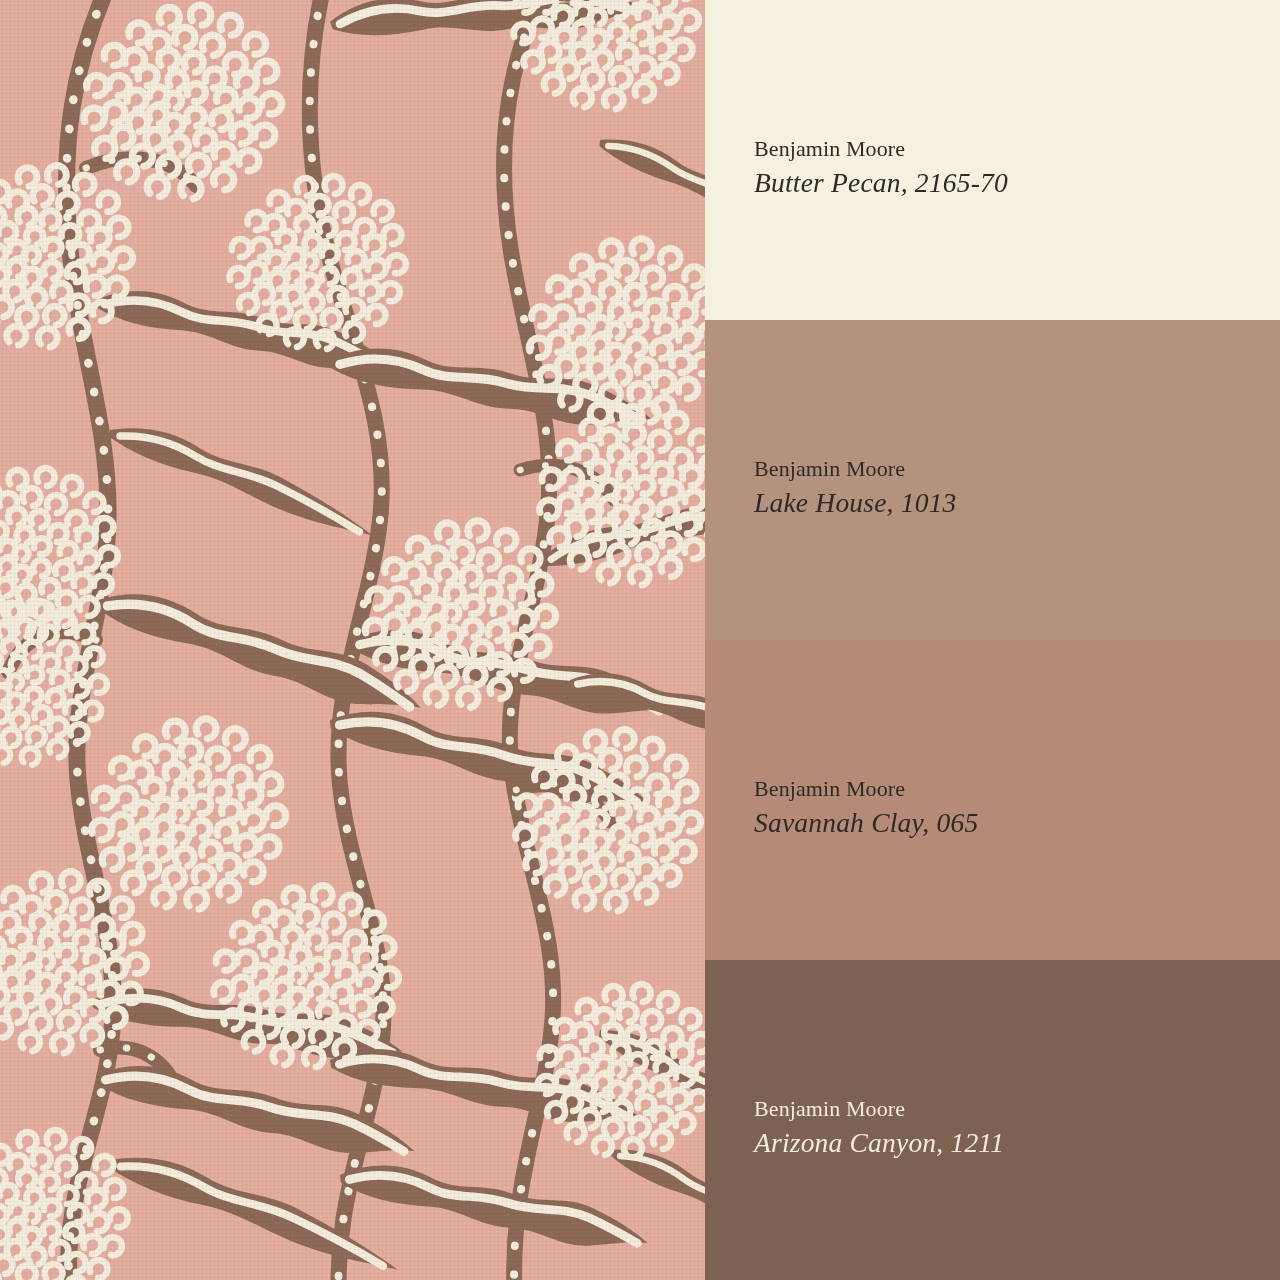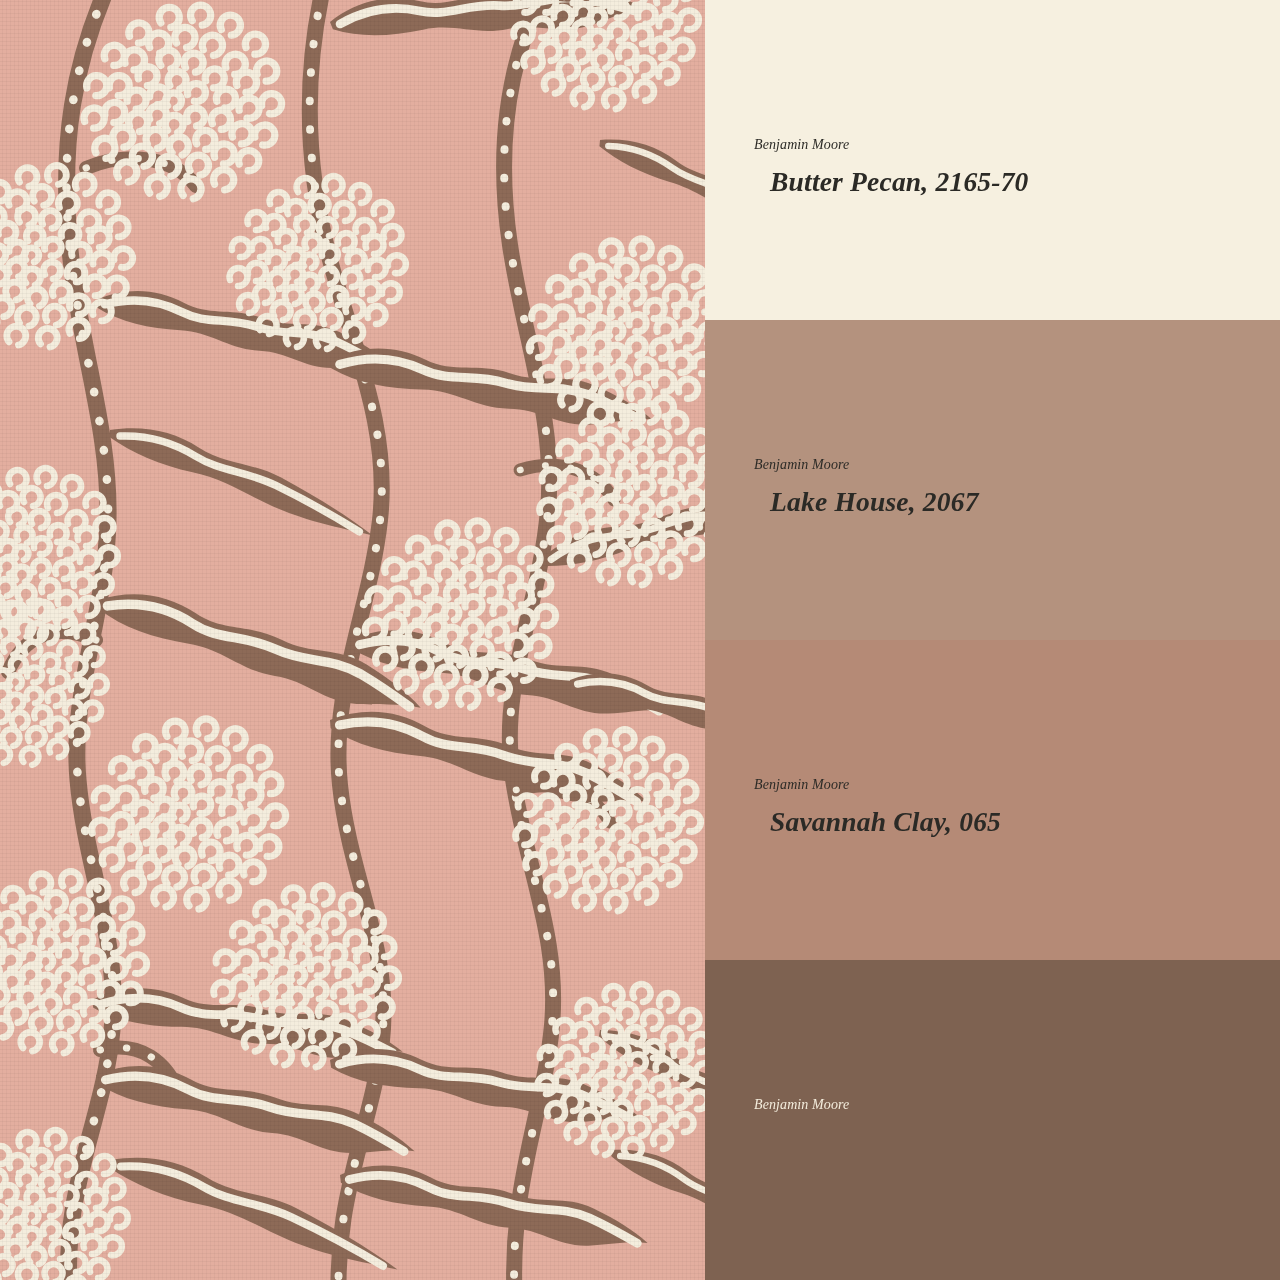--- a/index.html
+++ b/index.html
@@ -67,34 +67,33 @@
     position: relative;
     width: 100%;
     height: 320px;
     box-sizing: border-box;
   }
   .swatch-text {
     position: absolute;
     left: 49px;
   }
   .brand-line {
-    font-style: italic;
-    font-size: 14px;
+    font-size: 22px;
     letter-spacing: 0.1px;
     line-height: 1;
     margin: 0 0 9px 0;
     white-space: nowrap;
   }
   .color-line {
     font-style: italic;
-    font-weight: bold;
+    font-weight: normal;
     font-size: 27.5px;
     letter-spacing: 0.2px;
     line-height: 1;
-    margin: 16px;
+    margin: 0;
     white-space: nowrap;
   }
 </style>
 </head>
 <body>
 
 <div id="page">
 
   <div id="wallpaper-panel" style="background: rgb(227, 174, 159);">
     <svg id="wallpaper-svg" viewBox="0 0 705 1280" preserveAspectRatio="xMidYMid slice">
@@ -279,31 +278,32 @@
     <div class="swatch" style="background: rgb(246, 240, 224);">
       <div class="swatch-text" style="color: rgb(43, 42, 38); top: 138px;">
         <div class="brand-line">Benjamin Moore</div>
         <div class="color-line">Butter Pecan, 2165-70</div>
       </div>
     </div>
 
     <div class="swatch" style="background: rgb(180, 146, 126);">
       <div class="swatch-text" style="color: rgb(43, 42, 38); top: 138px;">
         <div class="brand-line">Benjamin Moore</div>
-        <div class="color-line">Lake House, 2067</div>
+        <div class="color-line">Lake House, 1013</div>
       </div>
     </div>
 
     <div class="swatch" style="background: rgb(181, 138, 118);">
       <div class="swatch-text" style="color: rgb(43, 42, 38); top: 138px;">
         <div class="brand-line">Benjamin Moore</div>
         <div class="color-line">Savannah Clay, 065</div>
       </div>
     </div>
 
     <div class="swatch" style="background: rgb(126, 98, 81);">
       <div class="swatch-text" style="color: rgb(244, 237, 221); top: 138px;">
         <div class="brand-line">Benjamin Moore</div>
+        <div class="color-line">Arizona Canyon, 1211</div>
       </div>
     </div>
 
   </div>
 </div>
 
 </body></html>

